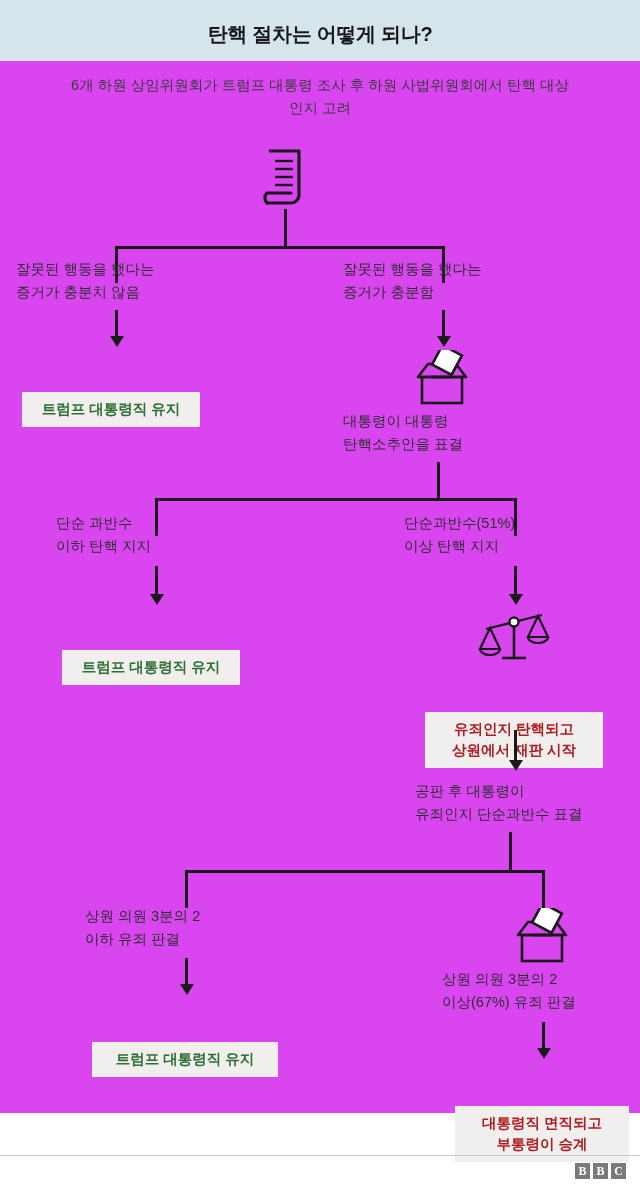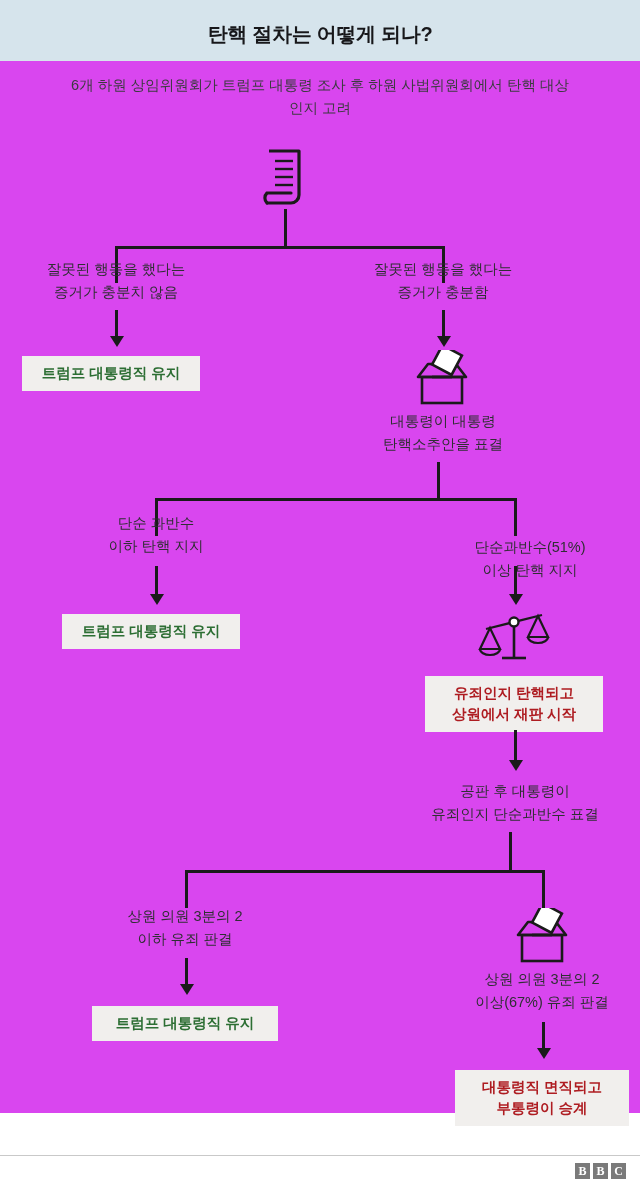--- a/index.html
+++ b/index.html
@@ -59,37 +59,37 @@
     position: absolute;
     width: 0; height: 0;
     border-left: 7px solid transparent;
     border-right: 7px solid transparent;
     border-top: 11px solid #1a1a1a;
   }
 
   
   .node-text {
     position: absolute;
-    text-align: center;
     font-size: 14.5px;
     line-height: 23px;
     color: #2f2f33;
     white-space: pre-line;
   }
 
   
   .outcome {
     position: absolute;
     background: #f1efed;
     text-align: center;
     font-weight: bold;
     line-height: 21px;
     white-space: pre-line;
     padding: 7px 12px;
     font-size: 14.5px;
+    margin-top: 36px;
   }
   .outcome.green { color: #2c6e33; }
   .outcome.red   { color: #ae1c21; }
 
   
   .icon-wrap { position: absolute; }
 
   
   .footer-rule {
     position: absolute;
@@ -169,21 +169,21 @@
   <div class="node-text" style="left:343px; top:410px; width:200px;">대통령이 대통령
 탄핵소추안을 표결</div>
 
   <div class="vline" style="left:437px; top:462px; height:38px;"></div>
   <div class="hline" style="left:155px; top:498px; width:362px;"></div>
   <div class="vline" style="left:155px; top:498px; height:38px;"></div>
   <div class="vline" style="left:514px; top:498px; height:38px;"></div>
 
   <div class="node-text" style="left:56px; top:512px; width:200px;">단순 과반수
 이하 탄핵 지지</div>
-  <div class="node-text" style="left:430px; top:512px; width:200px;margin-top:24px;">단순과반수(51%)
+  <div class="node-text" style="left:404px; top:512px; width:200px;">단순과반수(51%)
 이상 탄핵 지지</div>
 
   <div class="vline" style="left:155px; top:566px; height:32px;"></div>
   <div class="arrow-head" style="left:149.5px; top:594px;"></div>
 
   <div class="vline" style="left:514px; top:566px; height:32px;"></div>
   <div class="arrow-head" style="left:508.5px; top:594px;"></div>
 
   <div class="outcome green" style="left:62px; top:614px; width:178px;">트럼프 대통령직 유지</div>
 

